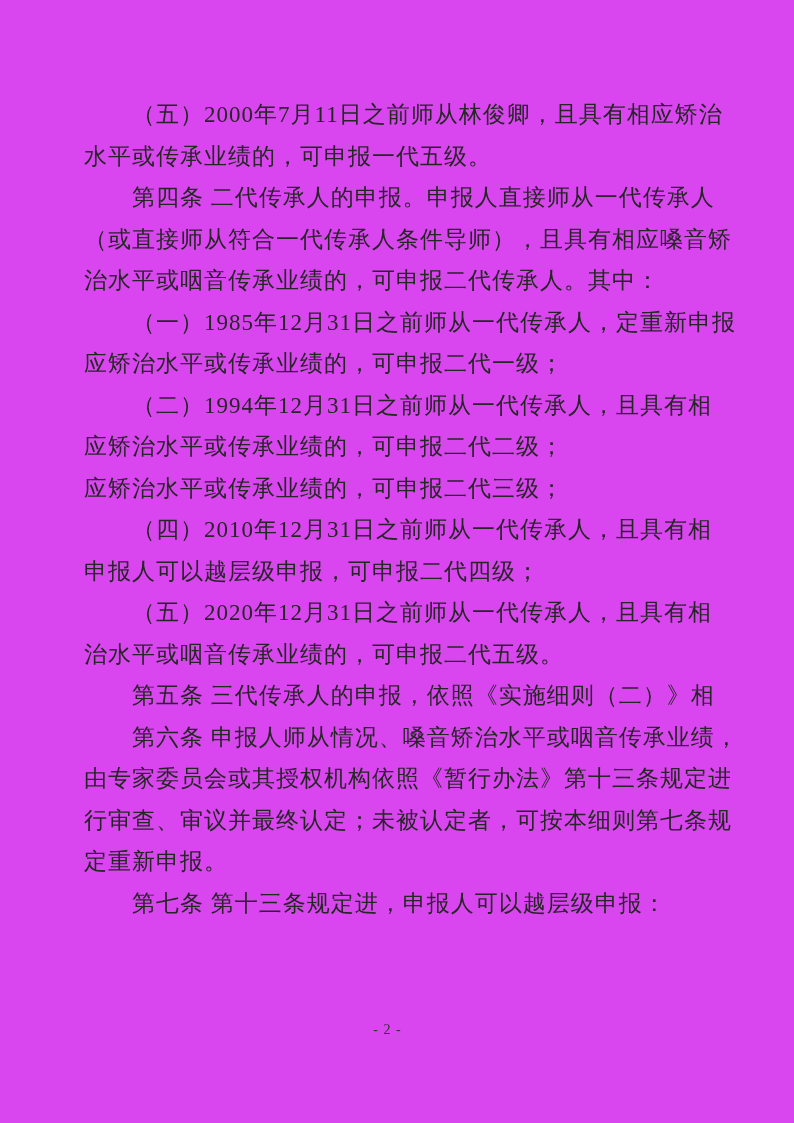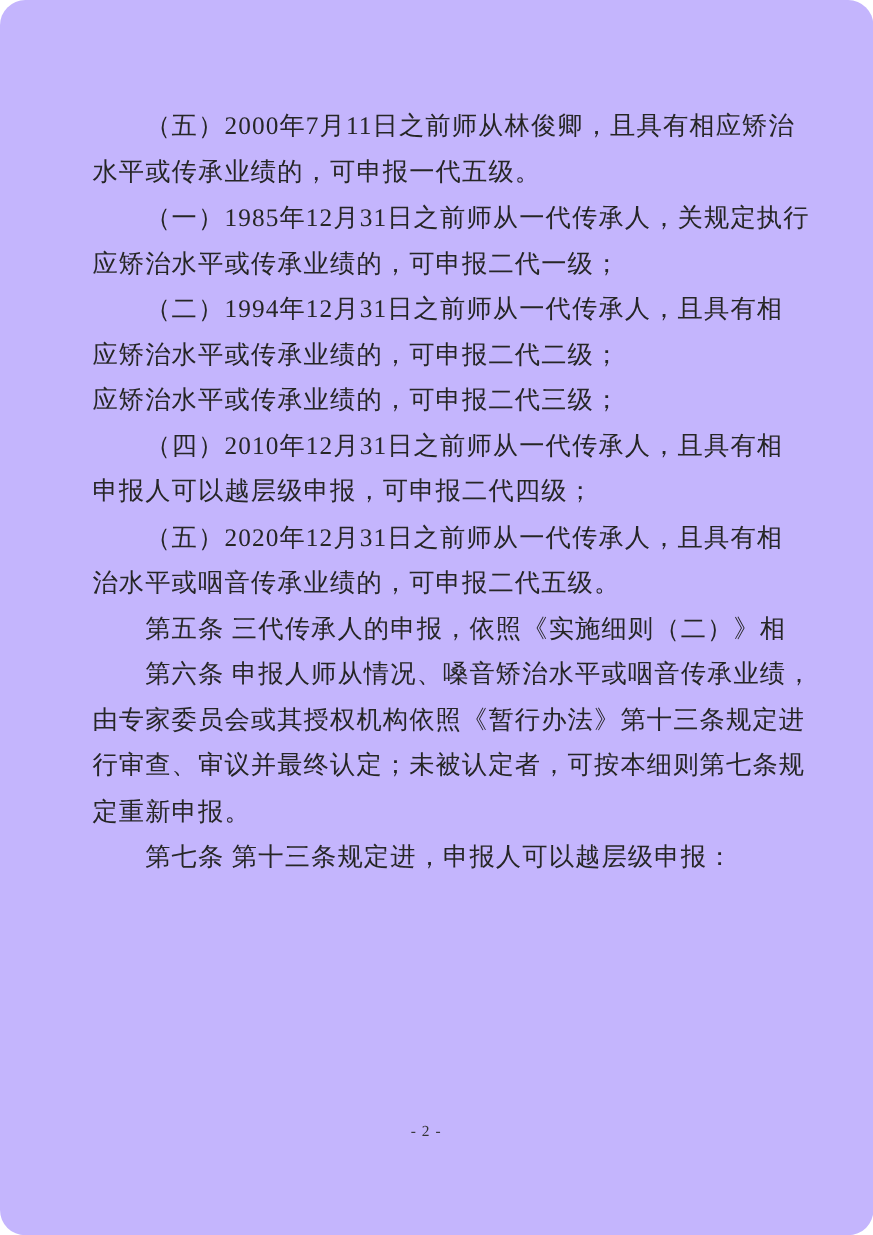--- a/index.html
+++ b/index.html
@@ -4,25 +4,24 @@
 <style>
   html, body {
     margin: 0;
     padding: 0;
     background: #ffffff;
   }
   .page {
     position: relative;
     width: 794px;
     height: 1123px;
-    background: #c4b5fd;
+    background: #d946ef;
     overflow: hidden;
     font-family: "Liberation Serif", "DejaVu Serif", serif;
     color: #262626;
-    border-radius: 23px;
   }
   .content {
     position: absolute;
     top: 94px;
     left: 84px;
     width: 607px;
   }
   .paragraph {
     margin: 0;
     padding: 0;
@@ -60,21 +59,26 @@
 </head>
 <body>
 
 <div class="page">
   <main class="content">
       <div class="paragraph">
         <div class="line first">（五）2000年7月11日之前师从林俊卿，且具有相应矫治</div>
         <div class="line last">水平或传承业绩的，可申报一代五级。</div>
       </div>
       <div class="paragraph">
-        <div class="line first">（一）1985年12月31日之前师从一代传承人，关规定执行</div>
+        <div class="line first">第四条 二代传承人的申报。申报人直接师从一代传承人</div>
+        <div class="line">（或直接师从符合一代传承人条件导师），且具有相应嗓音矫</div>
+        <div class="line last">治水平或咽音传承业绩的，可申报二代传承人。其中：</div>
+      </div>
+      <div class="paragraph">
+        <div class="line first">（一）1985年12月31日之前师从一代传承人，定重新申报</div>
         <div class="line last">应矫治水平或传承业绩的，可申报二代一级；</div>
       </div>
       <div class="paragraph">
         <div class="line first">（二）1994年12月31日之前师从一代传承人，且具有相</div>
         <div class="line last">应矫治水平或传承业绩的，可申报二代二级；</div>
       </div>
       <div class="paragraph">
         <div class="line last">应矫治水平或传承业绩的，可申报二代三级；</div>
       </div>
       <div class="paragraph">

